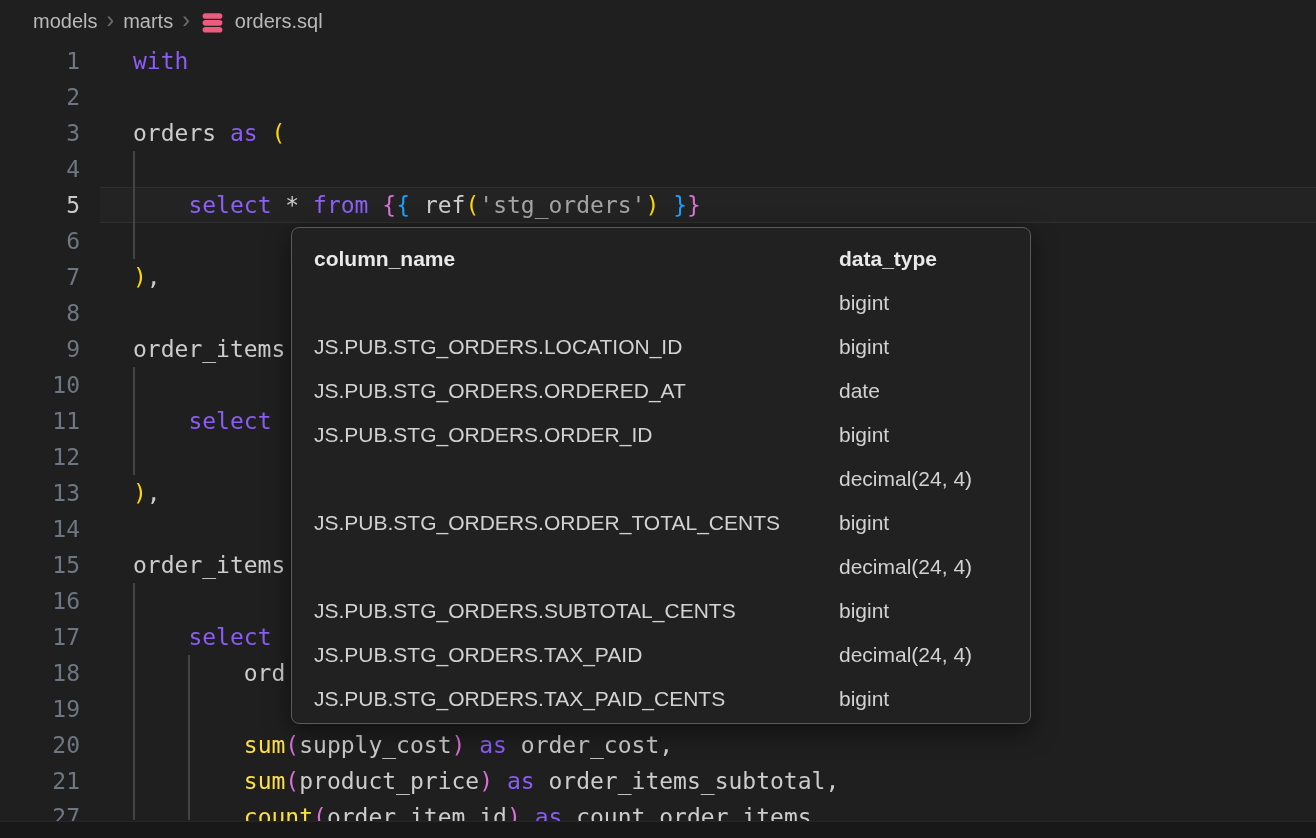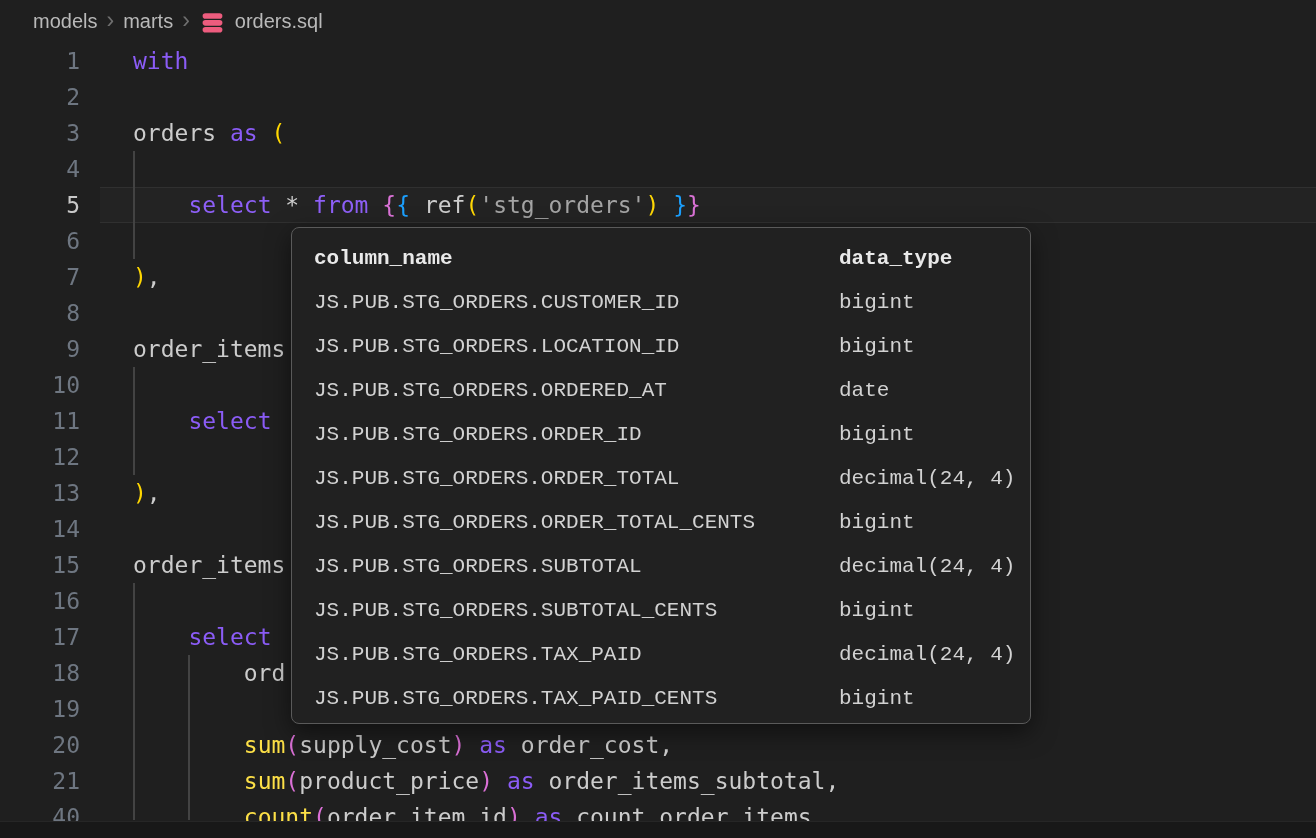--- a/index.html
+++ b/index.html
@@ -21,21 +21,21 @@
   .row.active::after{content:'';position:absolute;left:100px;right:0;top:0;bottom:0;
                      border-top:1px solid #303030;border-bottom:1px solid #303030;
                      background:rgba(255,255,255,0.02);pointer-events:none;}
   .tk-tx{color:#cccccc}.tk-kw{color:#8b5cf6}.tk-fn{color:#fde047}.tk-str{color:#a3a3a3}
   .tk-b1{color:#ffd700}.tk-b2{color:#da70d6}.tk-b3{color:#179fff}
   .guide{position:absolute;width:2px;background:#434343;z-index:1;}
   
   .popup{position:absolute;left:291px;top:227px;width:740px;height:497px;box-sizing:border-box;
          background:#212121;border:1px solid #5a5a5a;border-radius:8px;
          box-shadow:0 8px 24px rgba(0,0,0,.5);z-index:10;padding-top:9px;
-         font-family:Liberation Mono, monospace;font-size:21px;color:#d2d2d2;overflow:hidden;}
+         font-family:Liberation Sans, sans-serif;font-size:21px;color:#d2d2d2;overflow:hidden;}
   .prow{position:relative;height:44px;line-height:44px;padding-left:22px;white-space:nowrap;}
   .ptype{position:absolute;left:547px;top:0;}
   .phead{font-weight:bold;color:#e9e9e9;}
   
   .bottom-strip{position:absolute;left:0;right:0;top:821px;height:17px;background:#181818;
                 border-top:1px solid #262626;z-index:20;}
 </style>
 </head>
 <body>
 
@@ -133,38 +133,38 @@
       </div>
       <div class="row">
         <div class="gutter">20</div>
         <div class="content"><span class="tk-tx">        </span><span class="tk-fn">sum</span><span class="tk-b2">(</span><span class="tk-tx">supply_cost</span><span class="tk-b2">)</span><span class="tk-tx"> </span><span class="tk-kw">as</span><span class="tk-tx"> order_cost,</span></div>
       </div>
       <div class="row">
         <div class="gutter">21</div>
         <div class="content"><span class="tk-tx">        </span><span class="tk-fn">sum</span><span class="tk-b2">(</span><span class="tk-tx">product_price</span><span class="tk-b2">)</span><span class="tk-tx"> </span><span class="tk-kw">as</span><span class="tk-tx"> order_items_subtotal,</span></div>
       </div>
       <div class="row">
-        <div class="gutter">40</div>
+        <div class="gutter">27</div>
         <div class="content"><span class="tk-tx">        </span><span class="tk-fn">count</span><span class="tk-b2">(</span><span class="tk-tx">order_item_id</span><span class="tk-b2">)</span><span class="tk-tx"> </span><span class="tk-kw">as</span><span class="tk-tx"> count_order_items</span></div>
       </div>
     </div>
 
   <div class="popup">
     <div class="prow phead">
       <span>column_name</span>
       <span class="ptype">data_type</span>
     </div>
     <div id="tooltip-body">
-        <div class="prow"><span>JS.PUB.STG_ORDERS.CUSTOMER_ID</span><span class="ptype">bigint</span></div>
+        <div class="prow"><span class="ptype">bigint</span></div>
         <div class="prow"><span>JS.PUB.STG_ORDERS.LOCATION_ID</span><span class="ptype">bigint</span></div>
         <div class="prow"><span>JS.PUB.STG_ORDERS.ORDERED_AT</span><span class="ptype">date</span></div>
         <div class="prow"><span>JS.PUB.STG_ORDERS.ORDER_ID</span><span class="ptype">bigint</span></div>
-        <div class="prow"><span>JS.PUB.STG_ORDERS.ORDER_TOTAL</span><span class="ptype">decimal(24, 4)</span></div>
+        <div class="prow"><span class="ptype">decimal(24, 4)</span></div>
         <div class="prow"><span>JS.PUB.STG_ORDERS.ORDER_TOTAL_CENTS</span><span class="ptype">bigint</span></div>
-        <div class="prow"><span>JS.PUB.STG_ORDERS.SUBTOTAL</span><span class="ptype">decimal(24, 4)</span></div>
+        <div class="prow"><span class="ptype">decimal(24, 4)</span></div>
         <div class="prow"><span>JS.PUB.STG_ORDERS.SUBTOTAL_CENTS</span><span class="ptype">bigint</span></div>
         <div class="prow"><span>JS.PUB.STG_ORDERS.TAX_PAID</span><span class="ptype">decimal(24, 4)</span></div>
         <div class="prow"><span>JS.PUB.STG_ORDERS.TAX_PAID_CENTS</span><span class="ptype">bigint</span></div>
       </div>
   </div>
 
   <div class="bottom-strip"></div>
 <div class="guide" style="left: 133px; top: 151px; height: 108px;"></div>
     <div class="guide" style="left: 133px; top: 367px; height: 108px;"></div>
     <div class="guide" style="left: 133px; top: 583px; height: 237px;"></div>

